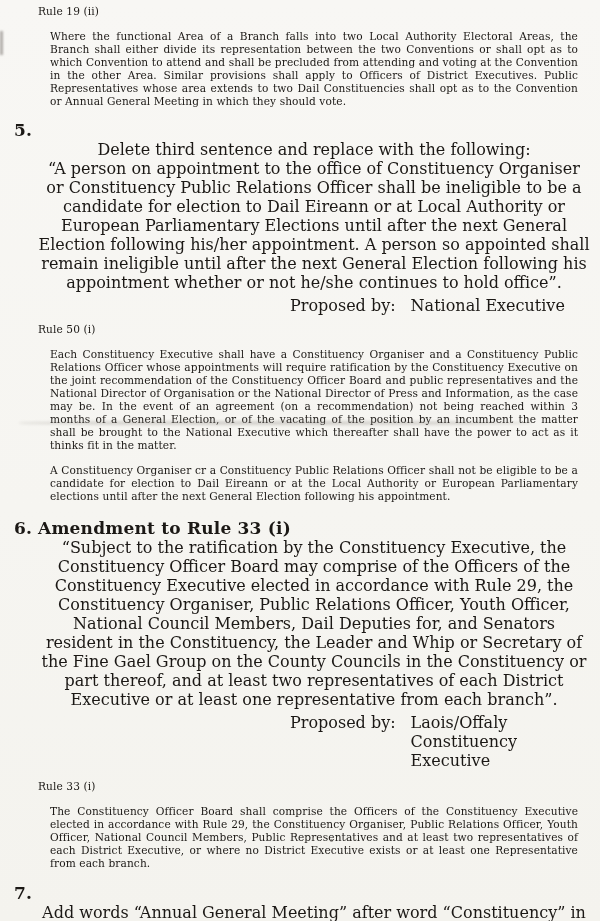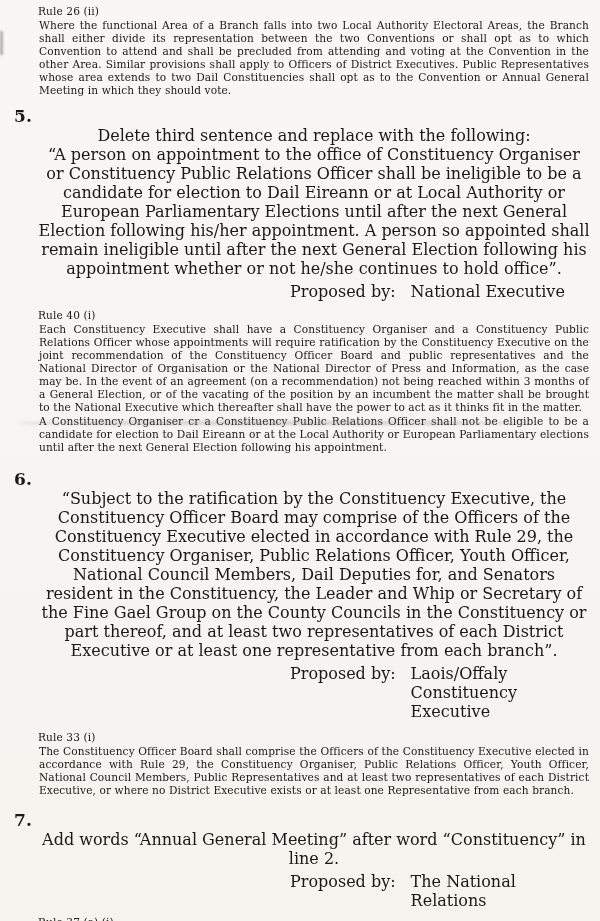--- a/index.html
+++ b/index.html
@@ -24,21 +24,21 @@
     font-size: 10.6px;
     line-height: 13px;
     letter-spacing: 0.1px;
   }
   .note .note-label {
     text-align: left;
     margin-bottom: 1px;
   }
   .note .note-body {
     text-align: justify;
-    margin: 1px;
+    margin: 12px;
   }
 
   
   .amend-head {
     display: flex;
     font-size: 17px;
     font-weight: 700;
     line-height: 20px;
     letter-spacing: 0.2px;
   }
@@ -88,46 +88,47 @@
 </head>
 <body>
 
 <div class="page">
 
   <div class="smudge-left"></div>
   <div class="smear-bottom"></div>
   <div class="speck"></div>
 
   <section class="note">
-    <div class="note-label">Rule 26 (ii)</div>
+    <div class="note-label">Rule 19 (ii)</div>
     <p class="note-body">Where the functional Area of a Branch falls into two Local Authority Electoral Areas, the Branch shall either divide its representation between the two Conventions or shall opt as to which Convention to attend and shall be precluded from attending and voting at the Convention in the other Area. Similar provisions shall apply to Officers of District Executives. Public Representatives whose area extends to two Dail Constituencies shall opt as to the Convention or Annual General Meeting in which they should vote.</p>
   </section>
 
   <section id="amend5">
     <div class="amend-head">
       <span class="num">5.</span>
     </div>
     <div class="amend-body">
       <p class="intro">Delete third sentence and replace with the following:</p>
       <p class="quoted">“A person on appointment to the office of Constituency Organiser or Constituency Public Relations Officer shall be ineligible to be a candidate for election to Dail Eireann or at Local Authority or European Parliamentary Elections until after the next General Election following his/her appointment. A person so appointed shall remain ineligible until after the next General Election following his appointment whether or not he/she continues to hold office”.</p>
       <div class="proposed">
         <span class="plabel">Proposed by:</span>
         <span class="pname">National Executive</span>
       </div>
     </div>
     <div class="note">
-      <div class="note-label">Rule 40 (i)</div>
+      <div class="note-label">Rule 50 (i)</div>
       <p class="note-body">Each Constituency Executive shall have a Constituency Organiser and a Constituency Public Relations Officer whose appointments will require ratification by the Constituency Executive on the joint recommendation of the Constituency Officer Board and public representatives and the National Director of Organisation or the National Director of Press and Information, as the case may be. In the event of an agreement (on a recommendation) not being reached within 3 months of a General Election, or of the vacating of the position by an incumbent the matter shall be brought to the National Executive which thereafter shall have the power to act as it thinks fit in the matter.</p>
       <p class="note-body">A Constituency Organiser cr a Constituency Public Relations Officer shall not be eligible to be a candidate for election to Dail Eireann or at the Local Authority or European Parliamentary elections until after the next General Election following his appointment.</p>
     </div>
   </section>
 
   <section id="amend6">
     <div class="amend-head">
       <span class="num">6.</span>
+      <span class="title">Amendment to Rule 33 (i)</span>
     </div>
     <div class="amend-body">
       <p class="quoted">“Subject to the ratification by the Constituency Executive, the Constituency Officer Board may comprise of the Officers of the Constituency Executive elected in accordance with Rule 29, the Constituency Organiser, Public Relations Officer, Youth Officer, National Council Members, Dail Deputies for, and Senators resident in the Constituency, the Leader and Whip or Secretary of the Fine Gael Group on the County Councils in the Constituency or part thereof, and at least two representatives of each District Executive or at least one representative from each branch”.</p>
       <div class="proposed">
         <span class="plabel">Proposed by:</span>
         <span class="pnames">
           <span>Laois/Offaly</span>
           <span>Constituency</span>
           <span>Executive</span>
         </span>

